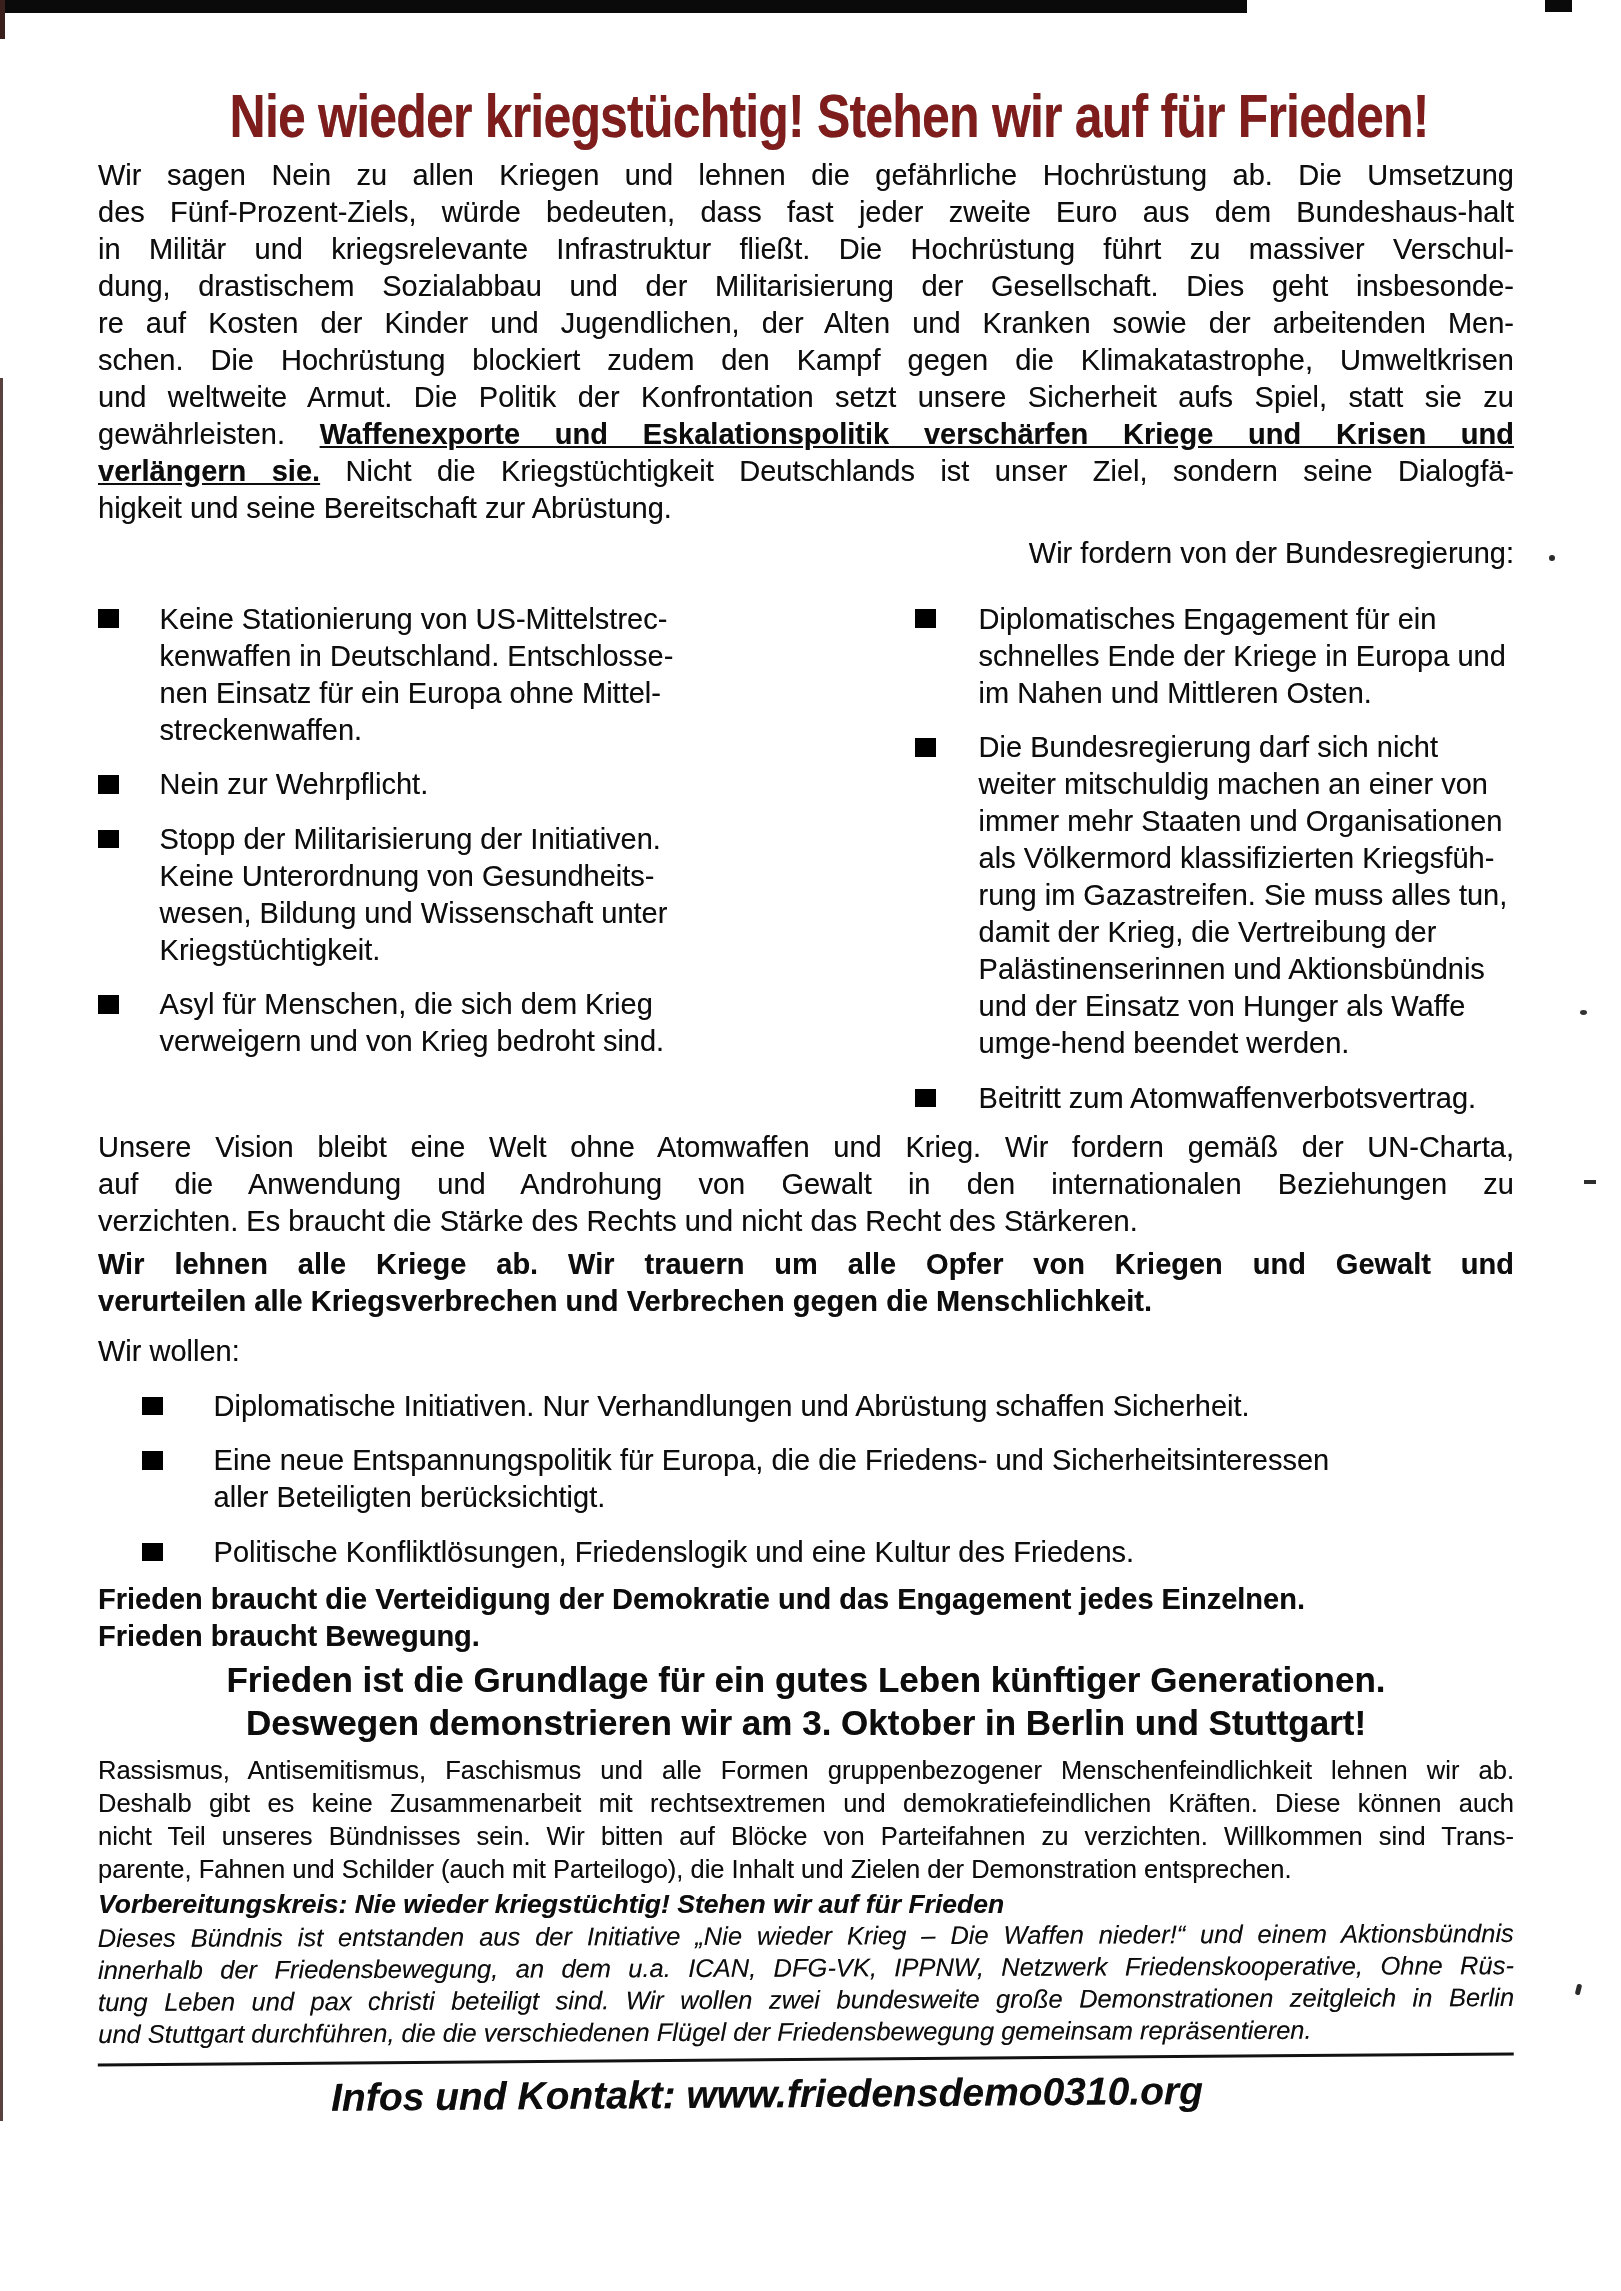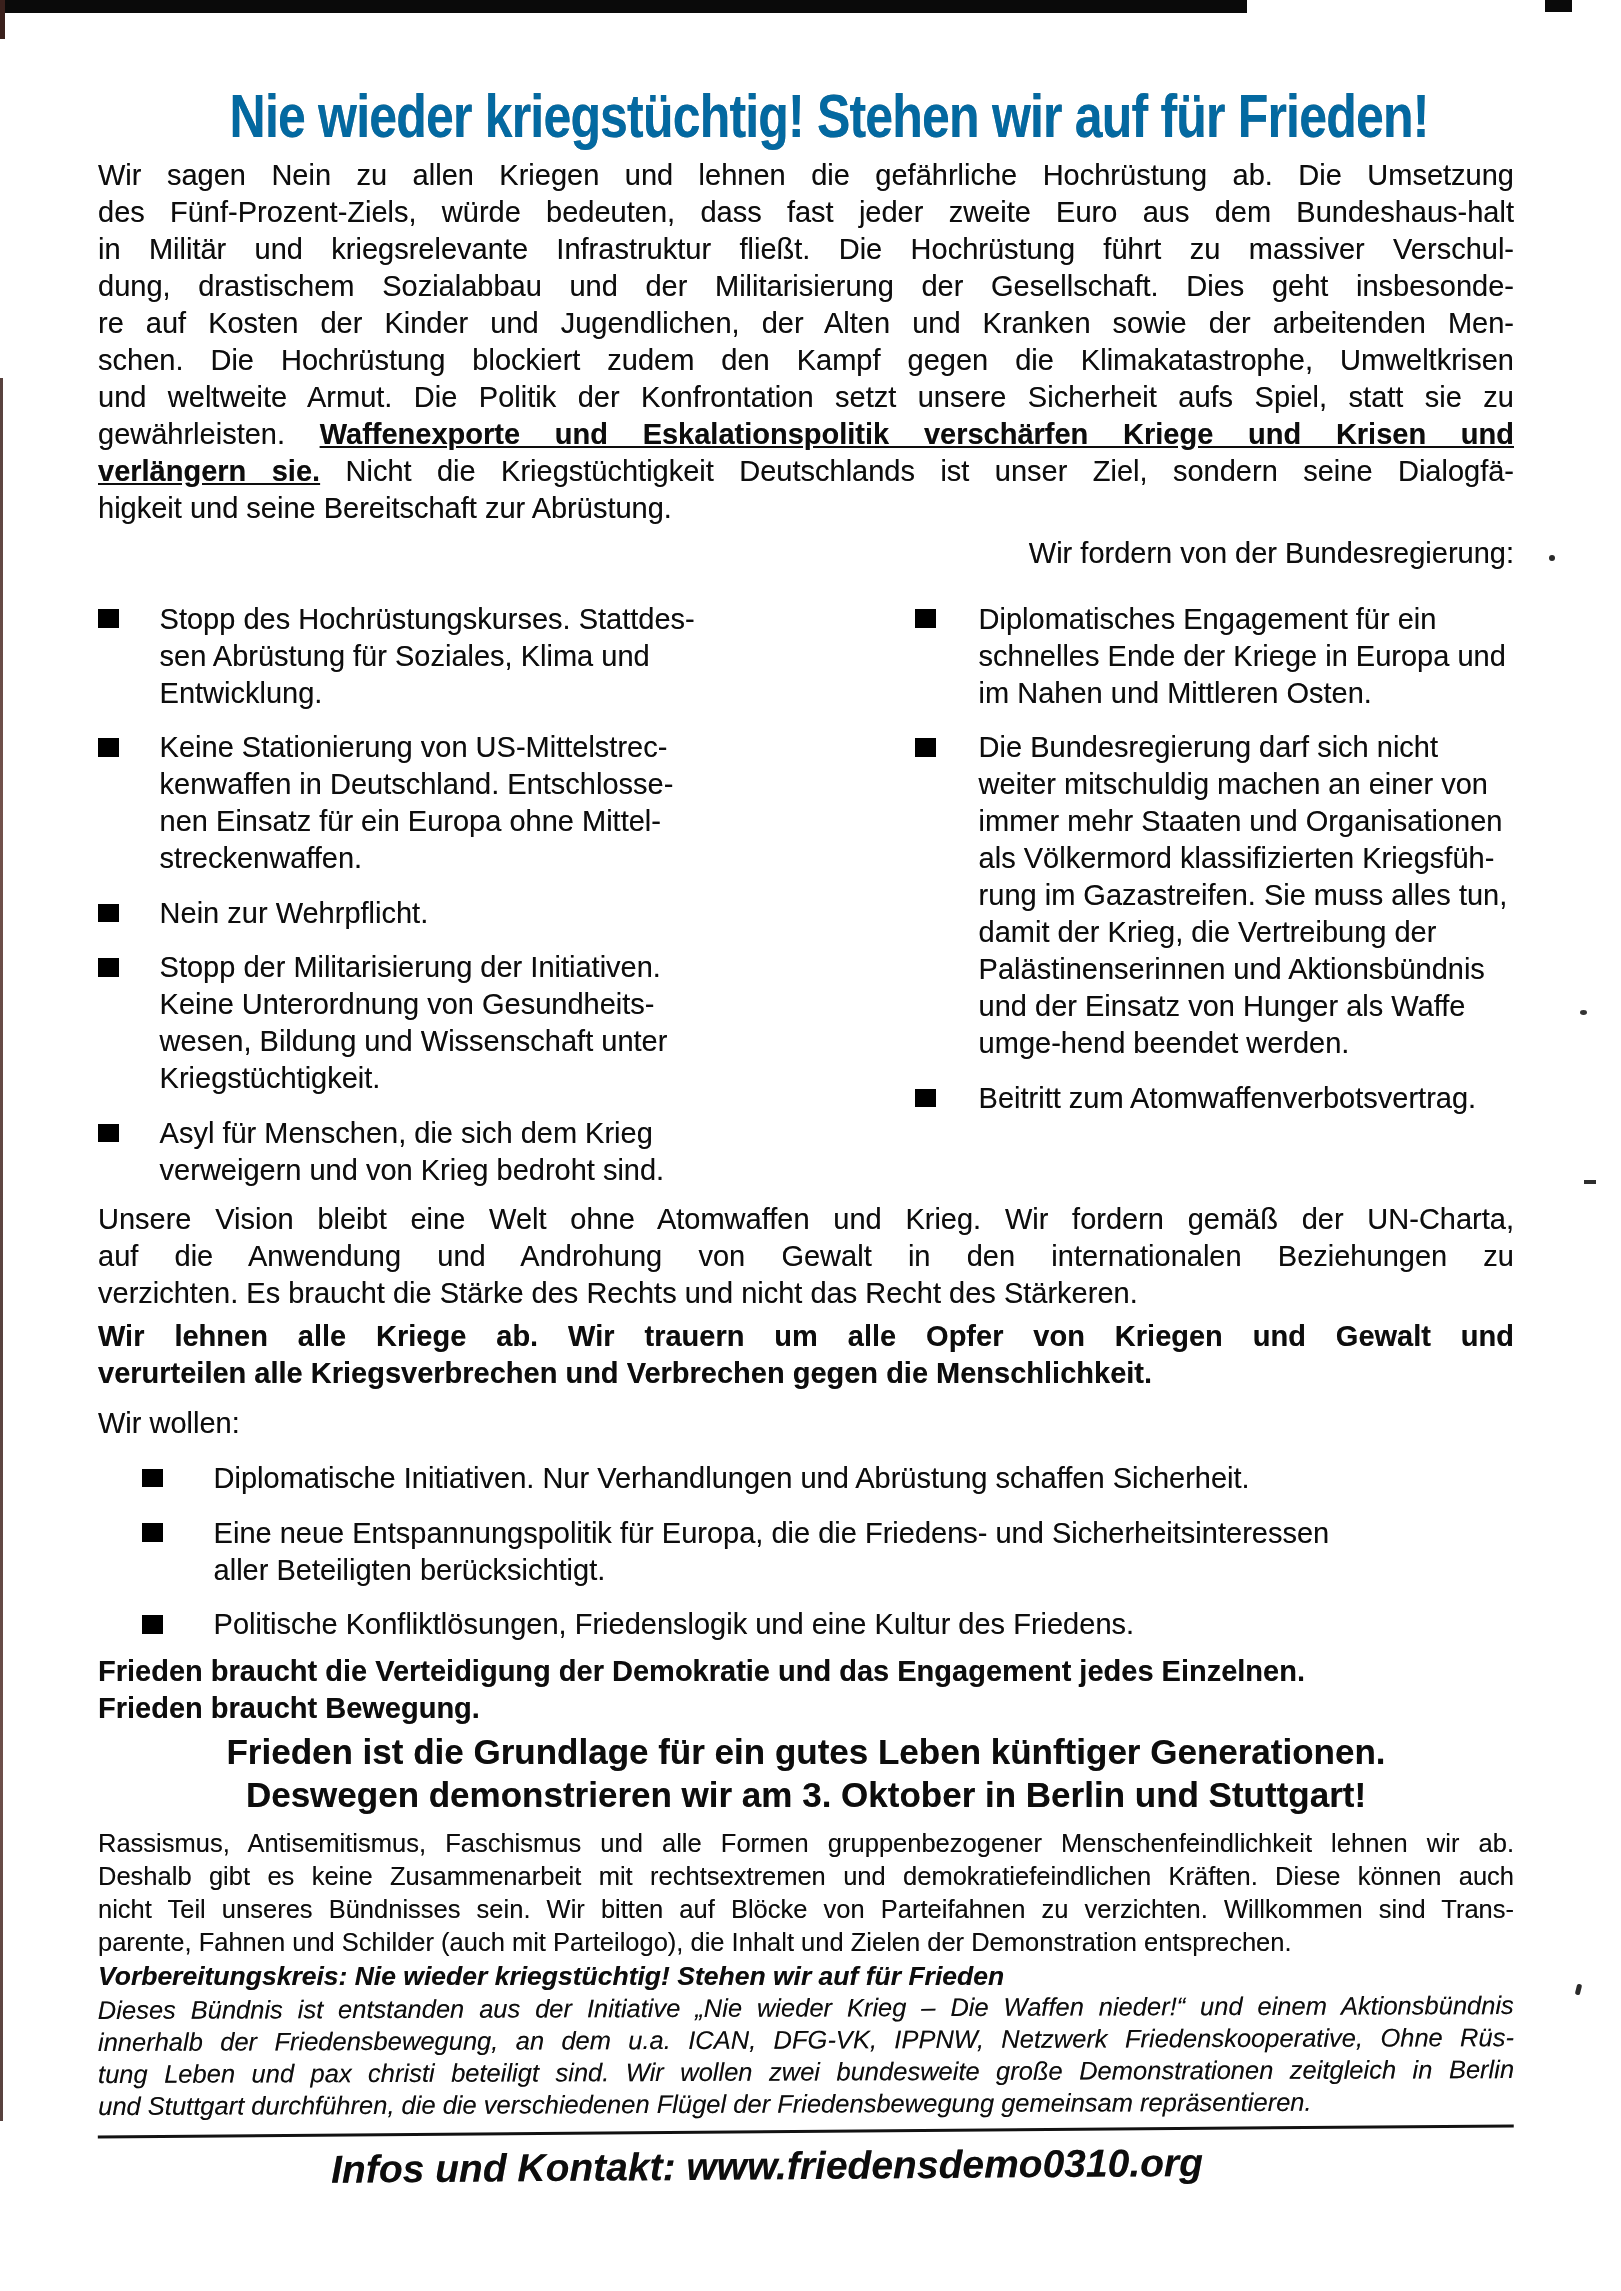--- a/index.html
+++ b/index.html
@@ -13,21 +13,21 @@
   }
   .content {
     position:absolute; left:0; top:0; width:1621px;
     padding:0 107px 0 98px;
     box-sizing:border-box;
     text-shadow:0 0 0.6px rgba(0,0,0,.45);
   }
   .title {
     margin:84px 0 0; text-align:center;
     font-size:61px; line-height:65px; font-weight:bold;
-    letter-spacing:-1px; color:#0369a1; white-space:nowrap;
+    letter-spacing:-1px; color:#7f1d1d; white-space:nowrap;
   }
   .tscale { display:inline-block; transform:scaleX(.82); transform-origin:center; }
   .bodytext { font-size:29px; line-height:37px; }
   .ln { white-space:nowrap; }
   .jl { white-space:normal; text-align:justify; text-align-last:justify; word-spacing:-1px; }
   .b  { font-weight:bold;text-decoration:underline; }
 
   .para1 { margin-top:7.8px; }
   .h-fordern { margin-top:7.8px; line-height:37px;text-align:right; }
   .cols { margin-top:29px; display:grid; grid-template-columns:668px 1fr; column-gap:149px; }
@@ -99,28 +99,20 @@
         <div class="ln">higkeit und seine Bereitschaft zur Abrüstung.</div>
       </div>
 
     <div class="h-fordern">Wir fordern von der Bundesregierung:</div>
 
     <div class="cols">
       <div class="colL">
         <div class="demand">
           <span class="sq"></span>
           <div class="dt">
-              <div class="ln">Stopp des Hochrüstungskurses. Stattdes-</div>
-              <div class="ln">sen Abrüstung für Soziales, Klima und</div>
-              <div class="ln">Entwicklung.</div>
-            </div>
-        </div>
-        <div class="demand">
-          <span class="sq"></span>
-          <div class="dt">
               <div class="ln">Keine Stationierung von US-Mittelstrec-</div>
               <div class="ln">kenwaffen in Deutschland. Entschlosse-</div>
               <div class="ln">nen Einsatz für ein Europa ohne Mittel-</div>
               <div class="ln">streckenwaffen.</div>
             </div>
         </div>
         <div class="demand">
           <span class="sq"></span>
           <div class="dt">
               <div class="ln">Nein zur Wehrpflicht.</div>

